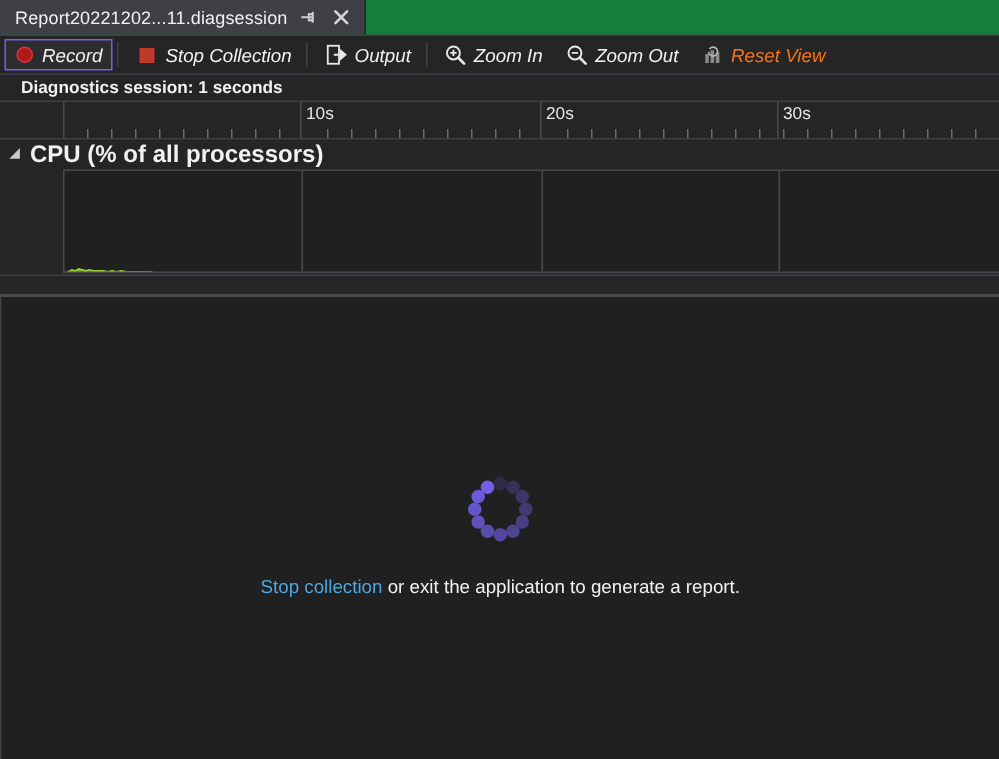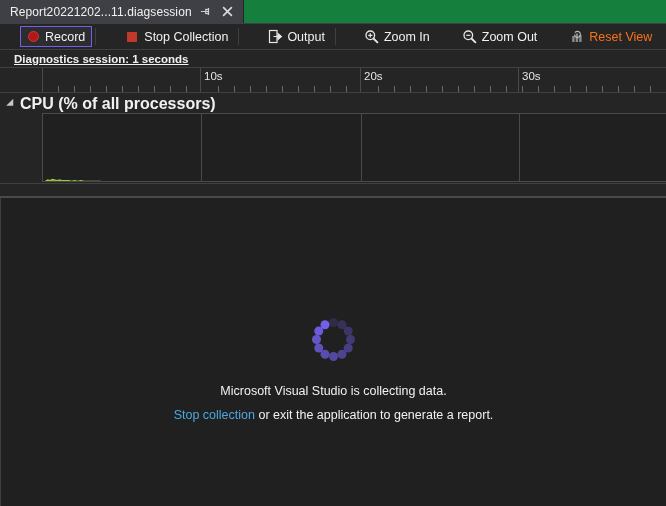--- a/index.html
+++ b/index.html
@@ -45,25 +45,26 @@
   
   .toolbar {
     position: absolute; left: 0; top: 24px; width: 666px; height: 26px;
     background: #252526;
     display: flex; align-items: center;
     box-sizing: border-box;
     border-bottom: 1px solid #3f3f46;
   }
   .tb-item {
     display: flex; align-items: center; height: 21px;
-    padding: 0 7px 0 5px; margin-left: 20px;
+    padding: 0 7px 0 5px; margin-left: 3px;
     box-sizing: border-box;
     white-space: nowrap;
     color: #f1f1f1;
     font-size: 12.5px;
+    font-style: italic;
   }
   .tb-item.focused {
     border: 1px solid #7160e8;
     background: #2d2d30;
     padding: 0 6px 0 4px;
   }
   .tb-item.disabled { color: #f97316; }
   .tb-ico {
     width: 16px; height: 16px; margin-right: 4px;
     display: inline-flex; align-items: center; justify-content: center;
@@ -85,21 +86,21 @@
   
   .sessionbar {
     position: absolute; left: 0; top: 51px; width: 666px; height: 17px;
     background: #252526;
     display: flex; align-items: center;
     padding-left: 14px;
     box-sizing: border-box;
     border-bottom: 1px solid #3f3f46;
   }
   .sessionbar .txt {
-    font-size: 11.5px; font-weight: bold; color: #f1f1f1; text-decoration: underline;
+    font-size: 11.5px; font-weight: bold; color: #f1f1f1;
   }
 
   
   .ruler {
     position: absolute; left: 0; top: 68px; width: 666px; height: 25px;
     background: #252526;
     border-bottom: 1px solid #3f3f46;
     box-sizing: border-box;
     overflow: hidden;
   }
@@ -360,20 +361,19 @@
           <i style="transform: translate(17px, 0px); opacity: 0.42; background: rgb(113, 96, 232);"></i>
           <i style="transform: translate(14.72px, 8.5px); opacity: 0.49; background: rgb(113, 96, 232);"></i>
           <i style="transform: translate(8.5px, 14.72px); opacity: 0.56; background: rgb(113, 96, 232);"></i>
           <i style="transform: translate(0px, 17px); opacity: 0.64; background: rgb(113, 96, 232);"></i>
           <i style="transform: translate(-8.5px, 14.72px); opacity: 0.71; background: rgb(113, 96, 232);"></i>
           <i style="transform: translate(-14.72px, 8.5px); opacity: 0.78; background: rgb(113, 96, 232);"></i>
           <i style="transform: translate(-17px, 0px); opacity: 0.85; background: rgb(113, 96, 232);"></i>
           <i style="transform: translate(-14.72px, -8.5px); opacity: 0.93; background: rgb(113, 96, 232);"></i>
           <i style="transform: translate(-8.5px, -14.72px); opacity: 1; background: rgb(113, 96, 232);"></i>
         </div>
-      <div class="msg1">Microsoft Visual Studio is collecting data.</div>
       <div class="msg2">
         <span class="link">Stop collection</span><span> or exit the application to generate a report.</span>
       </div>
     </div>
   </div>
 
 </div>
 
 </body></html>

